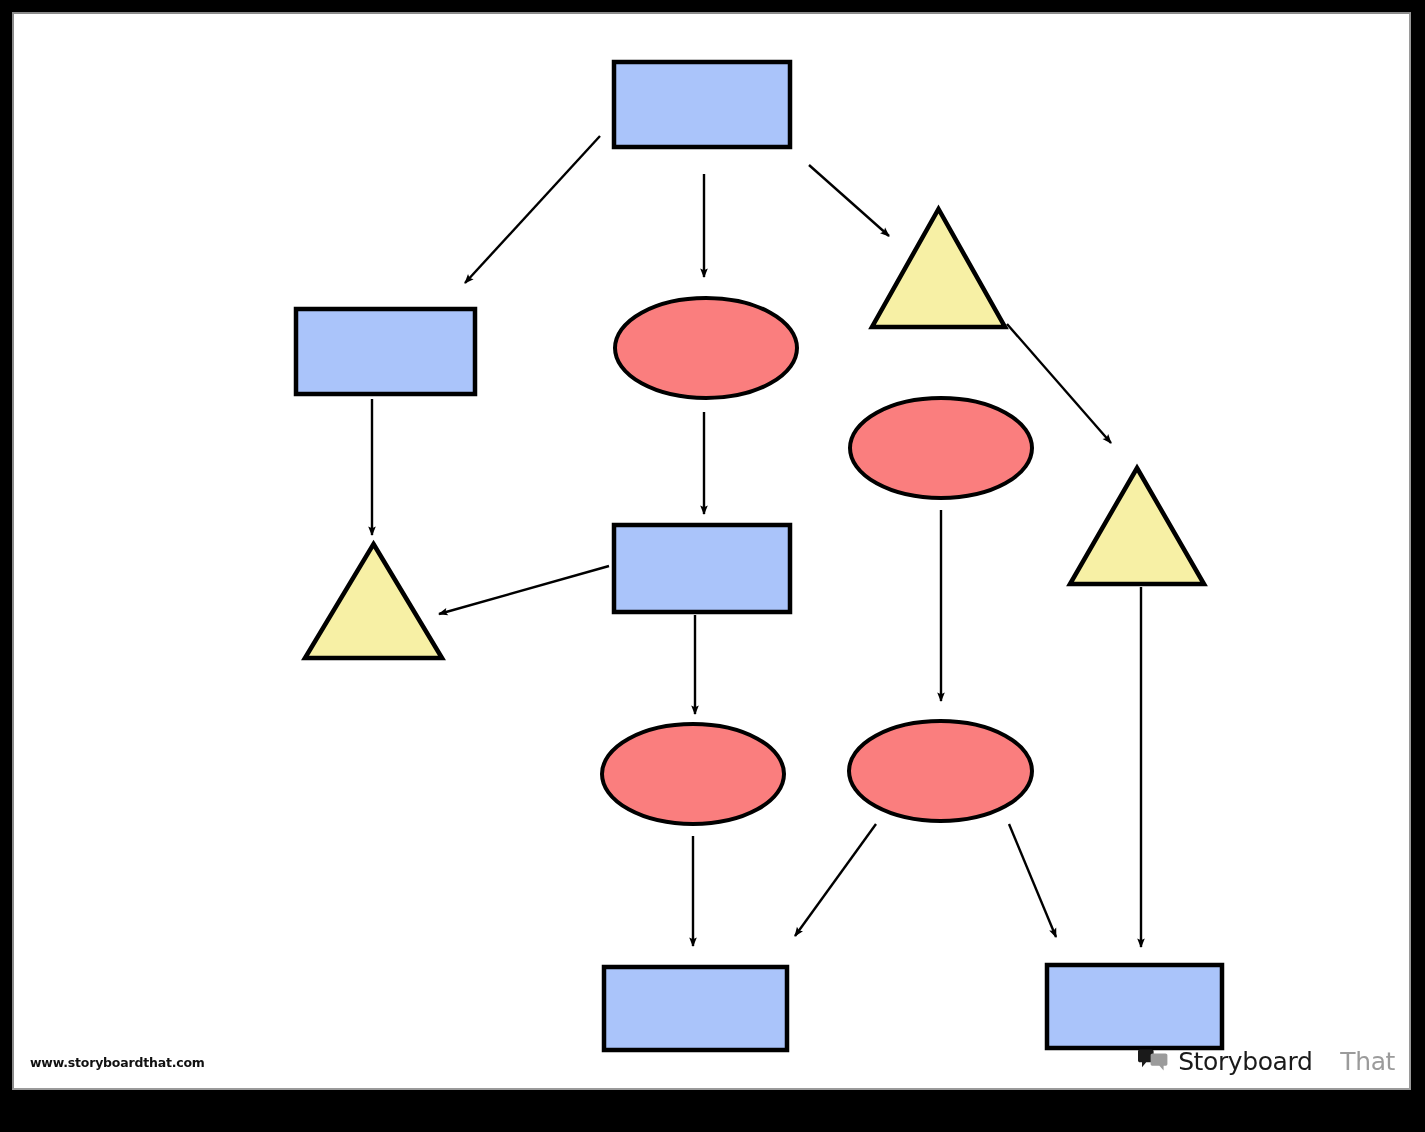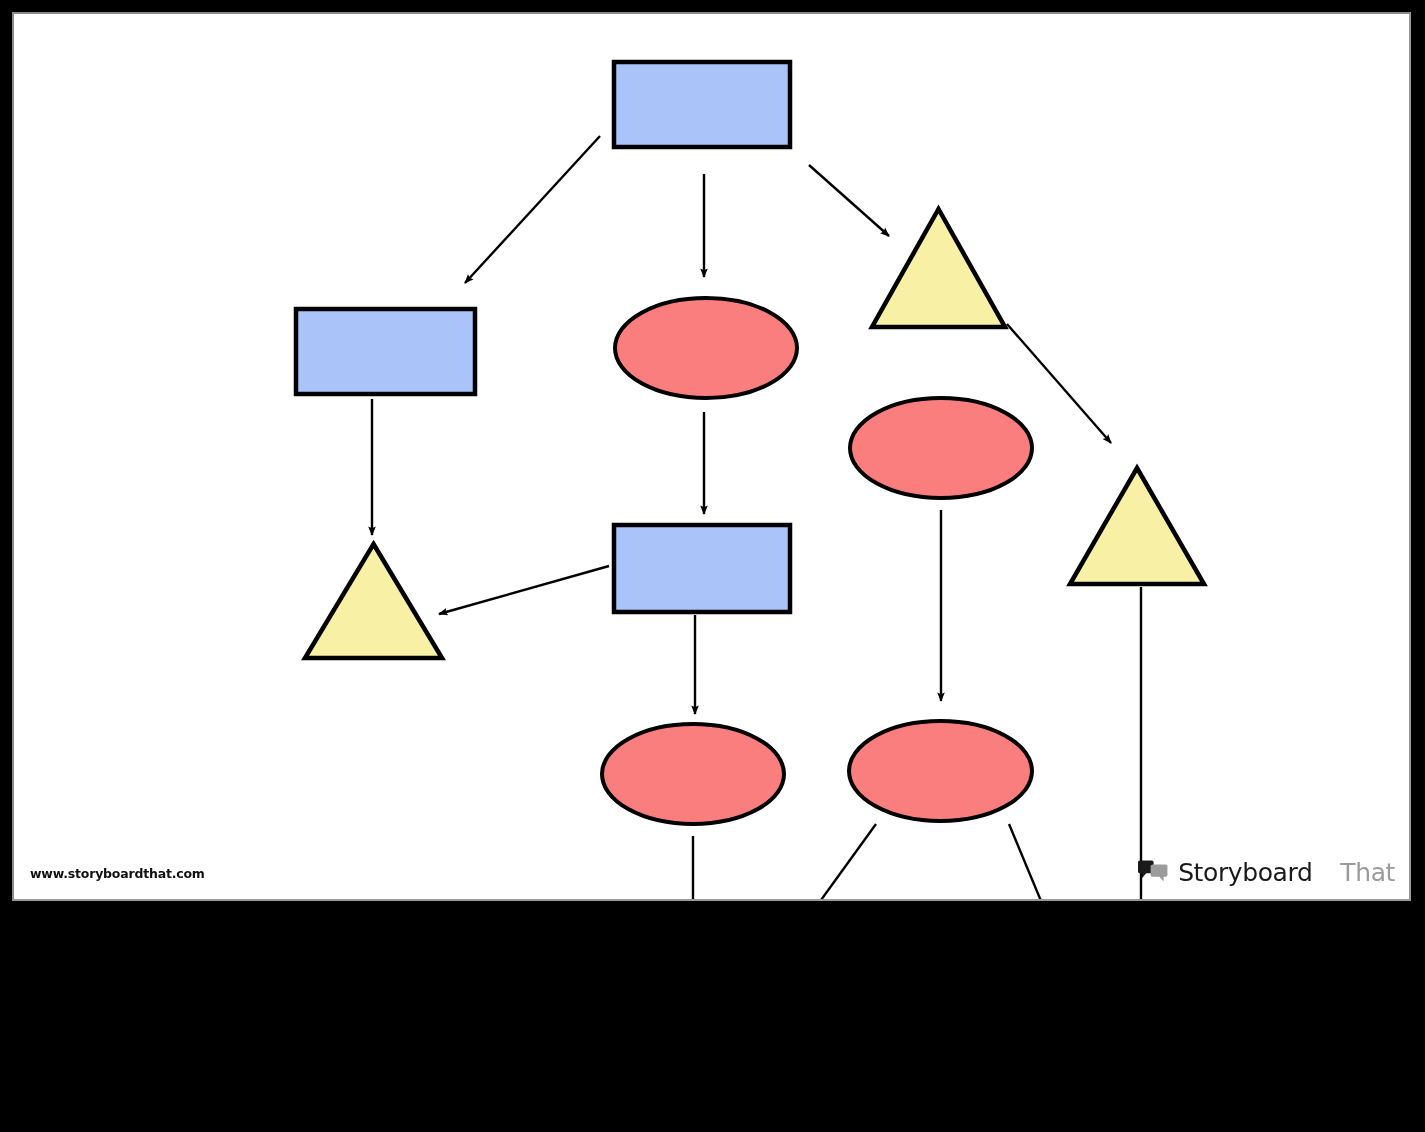--- a/index.html
+++ b/index.html
@@ -19,21 +19,21 @@
     left: 0; top: 0;
     width: 1425px;
     height: 1132px;
     background: #000000;
   }
   #canvas {
     position: absolute;
     left: 12px;
     top: 12px;
     width: 1399px;
-    height: 889px;
+    height: 1078px;
     background: #ffffff;
     border-left: 2px solid #8b8b8b;
     border-top: 2px solid #8b8b8b;
     border-right: 2px solid #9a9a9a;
     border-bottom: 2px solid #9a9a9a;
     box-sizing: border-box;
     overflow: hidden;
   }
   #diagram-svg {
     position: absolute;

